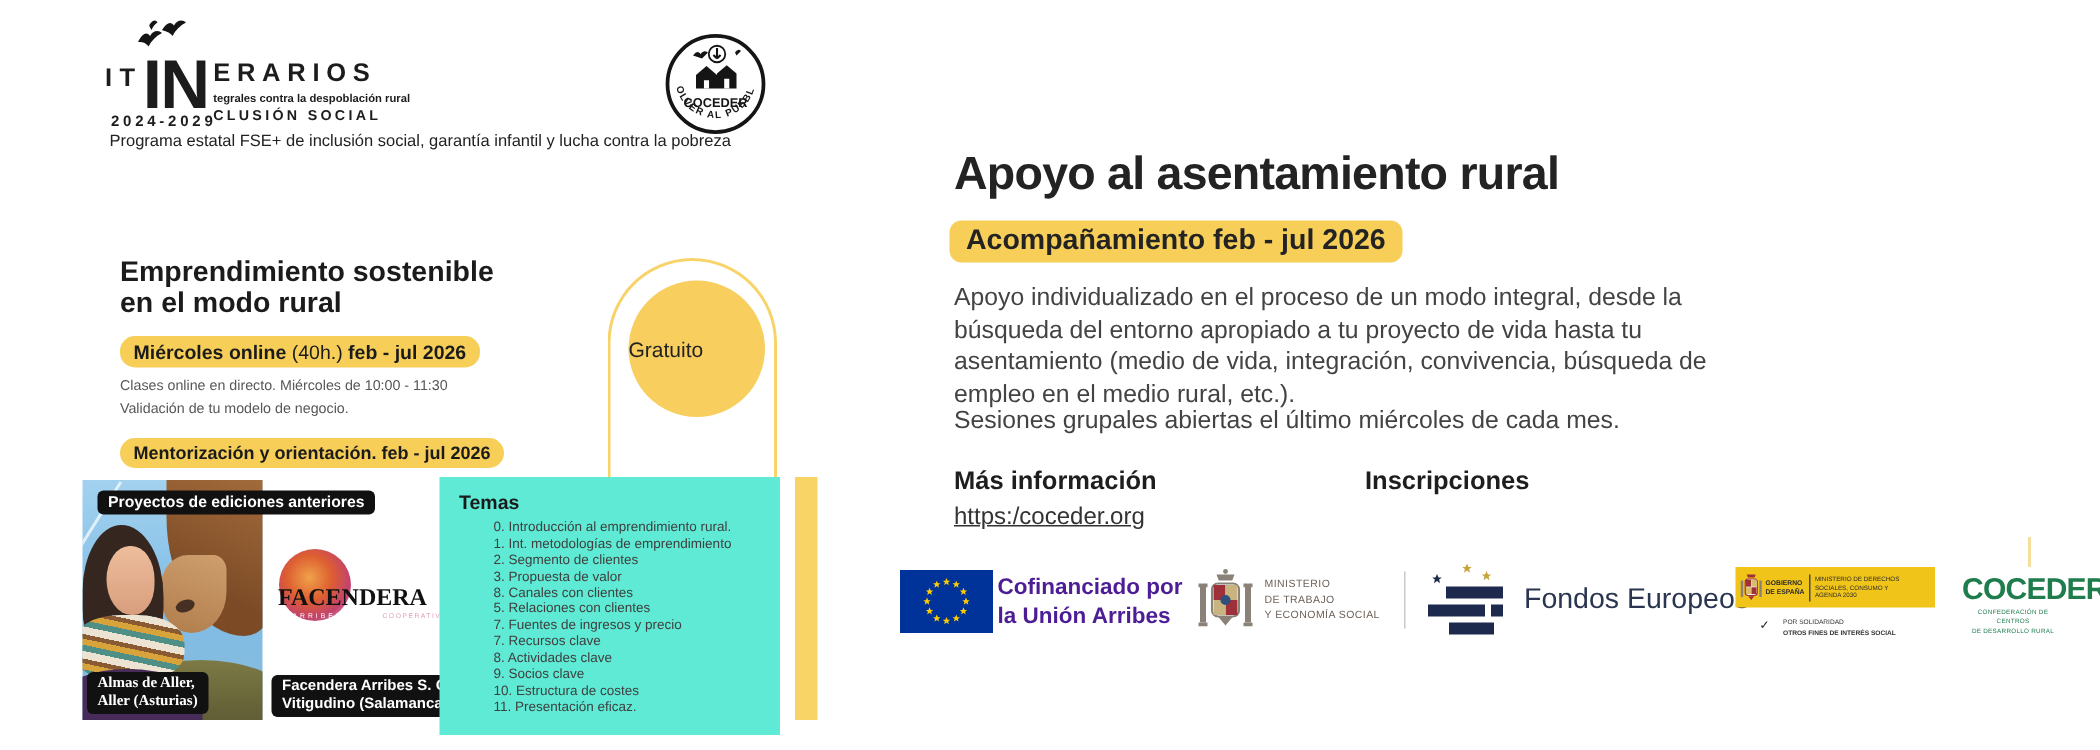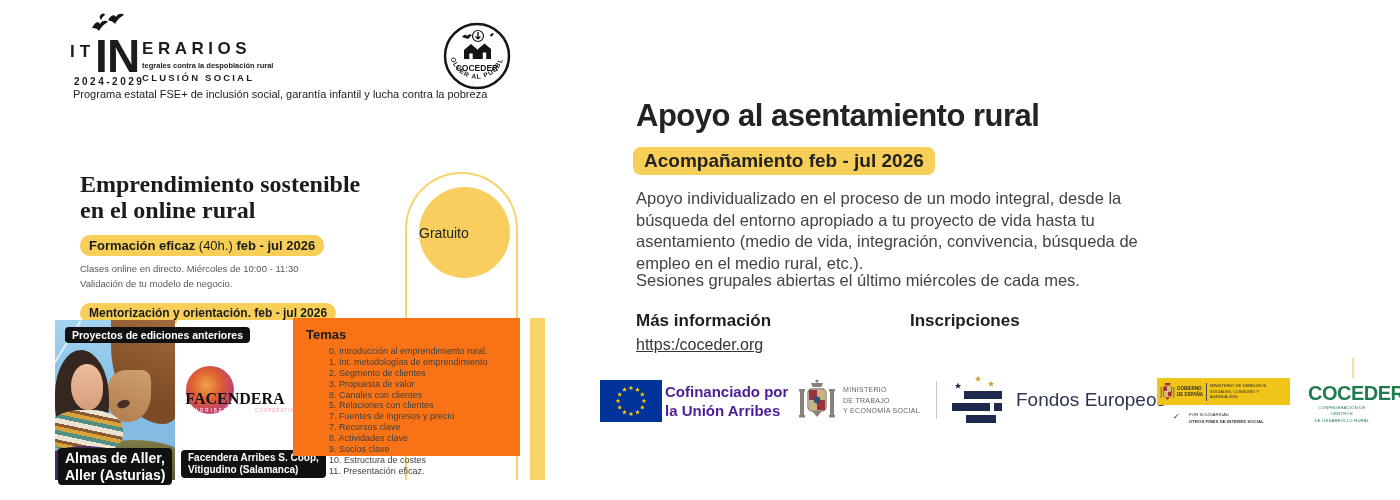--- a/index.html
+++ b/index.html
@@ -22,21 +22,21 @@
 
   .badge-svg{left:442px;top:21px;}
 
   
   .opts{left:58px;top:112px;display:flex;align-items:center;gap:8px;}
   .pill{background:#FCD66C;border-radius:18px;padding:5px 18px;font-weight:bold;font-size:20px;color:#151515;}
   .yo{font-size:10px;font-weight:bold;margin-top:10px;}
 
   
   .course{left:80px;top:172px;width:330px;}
-  .c-title{font-size:24px;font-weight:bold;line-height:1.08;color:#1b1b1b;font-family:Liberation Serif, serif;}
+  .c-title{font-size:19px;font-weight:bold;line-height:1.08;color:#1b1b1b;}
   .hl{display:inline-block;background:#F6CE58;border-radius:10px;padding:3px 9px;color:#1b1b1b;}
   .hl1{margin-top:11px;font-size:13px;font-weight:bold;}
   .hl1 .norm{font-weight:normal;}
   .d{font-size:9.5px;color:#575757;}
   .d1{margin-top:7px;}
   .d2{margin-top:4px;}
   .hl2{margin-top:14px;font-size:12px;font-weight:bold;}
   .ind{margin-top:7px;font-size:9.5px;font-style:italic;color:#555;}
 
   
@@ -66,25 +66,25 @@
   .photo2{left:177px;top:320px;width:116px;height:160px;background:#ffffff;}
   .fac-circle{position:absolute;left:9px;top:46px;width:48px;height:48px;border-radius:50%;
         background:radial-gradient(circle at 42% 40%,#f0a24a 0%,#dd5e31 38%,#c2426e 68%,#ecc3cf 100%);}
   .fac-name{position:absolute;left:2px;top:70px;width:112px;text-align:center;
         font-family:"Liberation Serif",serif;font-weight:bold;font-size:16px;letter-spacing:0px;color:#111;}
   .fac-sub1{position:absolute;left:18px;top:88px;font-size:4.5px;letter-spacing:2px;color:#fff;}
   .fac-sub2{position:absolute;left:78px;top:88px;font-size:4.5px;letter-spacing:1px;color:#e3a0b8;}
 
   .tag{background:#111;color:#fff;font-weight:bold;border-radius:4px;padding:2px 7px;line-height:1.18;}
   .tag-head{left:65px;top:327px;font-size:10.5px;}
-  .cap1{left:58px;top:448px;font-size:14px;}
+  .cap1{left:58px;top:448px;font-size:10px;font-family:Liberation Serif, serif;}
   .cap2{left:181px;top:450px;font-size:10px;}
 
   
-  .temas{left:293px;top:318px;width:227px;height:138px;background:#f97316;box-sizing:border-box;padding:9px 6px 0 13px;}
+  .temas{left:293px;top:318px;width:227px;height:172px;background:#5eead4;box-sizing:border-box;padding:9px 6px 0 13px;}
   .t-title{font-weight:bold;font-size:13px;color:#1b1b1b;}
   .t-list{margin-top:5px;padding-left:23px;font-size:9px;line-height:1.1;color:#3f3f3f;}
   .t-list div{margin-bottom:1px;}
   .strip{left:530px;top:318px;width:15px;height:162px;background:#F8D366;}
 
   
   .r-title{left:636px;top:98px;font-size:31px;font-weight:bold;letter-spacing:-.5px;color:#232323;}
   .r-hl{left:633px;top:147px;display:inline-block;background:#F6CE58;border-radius:8px;padding:3px 11px;
         font-size:19px;font-weight:bold;color:#232323;}
   .r-para{left:636px;top:188px;width:524px;font-size:16.5px;line-height:1.31;color:#434343;}
@@ -155,23 +155,23 @@
     <path id="arc-bottom" d="M9 38 A 27 27 0 0 0 61 38" fill="none"></path>
     <text font-family="Liberation Sans, sans-serif" font-size="6.6" font-weight="bold" fill="#151515" letter-spacing="1">
       <textPath href="#arc-bottom" startOffset="50%" text-anchor="middle">VOLVER AL PUEBLO</textPath>
     </text>
   </svg>
 
 
   <div class="abs course">
     <div class="c-title">
       <div>Emprendimiento sostenible</div>
-      <div>en el online rural</div>
-    </div>
-    <div class="hl hl1"><span>Formación eficaz</span><span class="norm"> (40h.) </span><span>feb - jul 2026</span></div>
+      <div>en el modo rural</div>
+    </div>
+    <div class="hl hl1"><span>Miércoles online</span><span class="norm"> (40h.) </span><span>feb - jul 2026</span></div>
     <div class="d d1">Clases online en directo.  Miércoles de 10:00 - 11:30</div>
     <div class="d d2">Validación de tu modelo de negocio.</div>
     <div class="hl hl2">Mentorización y orientación. feb - jul 2026</div>
     <div class="ind">Individualizada</div>
   </div>
 
   <div class="abs arch"></div>
   <div class="abs free-circle">
     <span>Gratuito</span>
   </div>

